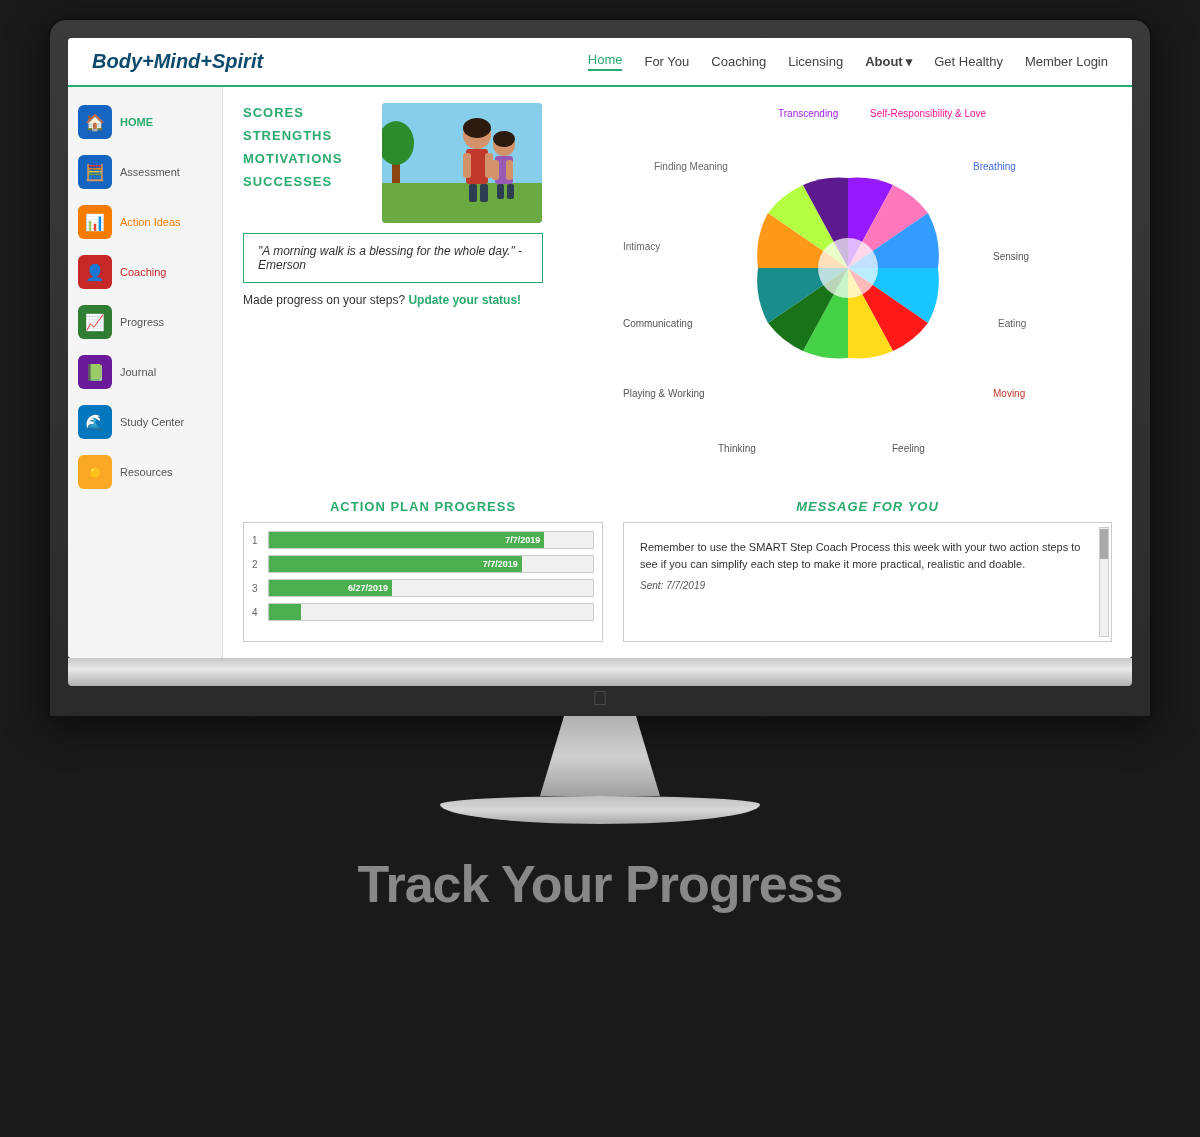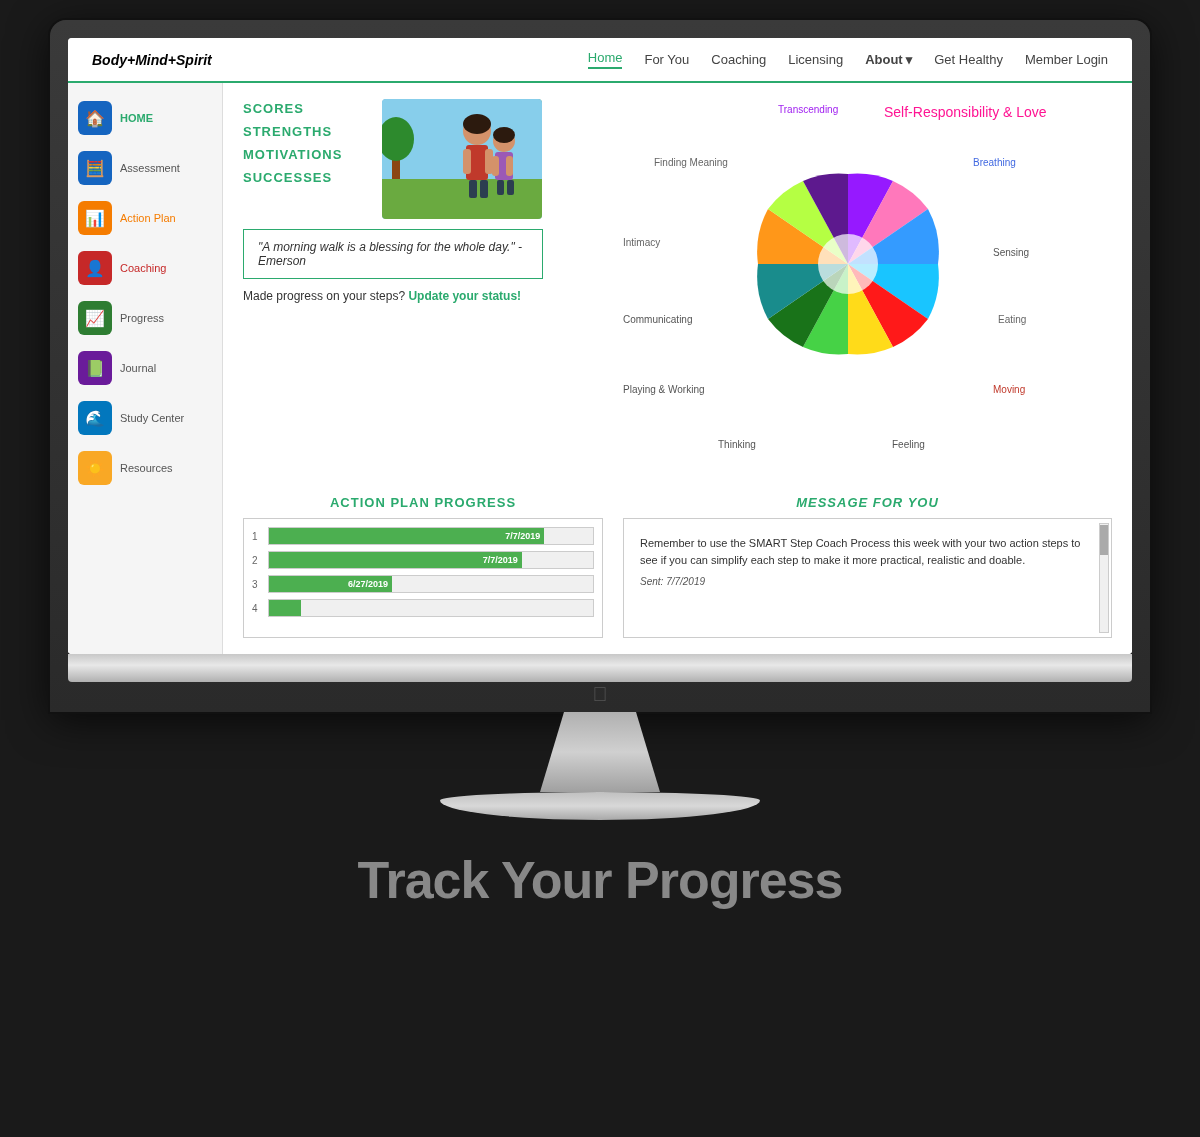--- a/index.html
+++ b/index.html
@@ -80,22 +80,22 @@
     
     .site-header {
       display: flex;
       align-items: center;
       justify-content: space-between;
       padding: 12px 24px;
       border-bottom: 2px solid #2baa6e;
     }
 
     .site-logo {
-      color: #000000;
-      font-size: 14px;
+      color: #0c4a6e;
+      font-size: 20px;
       font-weight: bold;
       font-style: italic;
     }
 
     .site-nav {
       display: flex;
       align-items: center;
       gap: 22px;
     }
 
@@ -431,21 +431,21 @@
             <div class="sidebar-item active">
               <div class="sidebar-icon" style="background:#1565c0;">🏠</div>
               <span class="sidebar-label" style="color:#2baa6e;font-weight:bold;">HOME</span>
             </div>
             <div class="sidebar-item">
               <div class="sidebar-icon" style="background:#1565c0;">🧮</div>
               <span class="sidebar-label">Assessment</span>
             </div>
             <div class="sidebar-item">
               <div class="sidebar-icon" style="background:#f57c00;">📊</div>
-              <span class="sidebar-label" style="color:#f57c00;">Action Plan</span>
+              <span class="sidebar-label" style="color:#f57c00;">Action Ideas</span>
             </div>
             <div class="sidebar-item">
               <div class="sidebar-icon" style="background:#c62828;">👤</div>
               <span class="sidebar-label" style="color:#c62828;">Coaching</span>
             </div>
             <div class="sidebar-item">
               <div class="sidebar-icon" style="background:#2e7d32;">📈</div>
               <span class="sidebar-label">Progress</span>
             </div>
             <div class="sidebar-item">
@@ -515,21 +515,21 @@
                 <div class="progress-text">
                   <span>Made progress on your steps?</span>
                   <span class="progress-link">Update your status!</span>
                 </div>
               </div>
 
               <div class="dashboard-right">
                 <div class="wheel-container" style="position:relative; width:440px; height:380px;">
 
                   <span class="wheel-label" style="top:5px; left:155px; color:#a020f0;">Transcending</span>
-                  <span class="wheel-label" style="top:5px; left:261px; color:#ff1493; font-size:14px;">Self-Responsibility &amp; Love</span>
+                  <span class="wheel-label" style="top:5px; left:247px; color:#ff1493; font-size:10px;">Self-Responsibility &amp; Love</span>
                   <span class="wheel-label" style="top:58px; left:0px; color:#666;padding-left:31px;">Finding Meaning</span>
                   <span class="wheel-label" style="top:58px; left:350px; color:#4169e1;">Breathing</span>
                   <span class="wheel-label" style="top:138px; left:0px; color:#666;">Intimacy</span>
                   <span class="wheel-label" style="top:148px; left:370px; color:#555;">Sensing</span>
                   <span class="wheel-label" style="top:215px; left:0px; color:#555;">Communicating</span>
                   <span class="wheel-label" style="top:215px; left:375px; color:#666;">Eating</span>
                   <span class="wheel-label" style="top:285px; left:0px; color:#555;">Playing &amp; Working</span>
                   <span class="wheel-label" style="top:285px; left:370px; color:#c0392b;">Moving</span>
                   <span class="wheel-label" style="top:340px; left:95px; color:#555;">Thinking</span>
                   <span class="wheel-label" style="top:340px; left:255px; color:#555;padding-left:14px;">Feeling</span>

